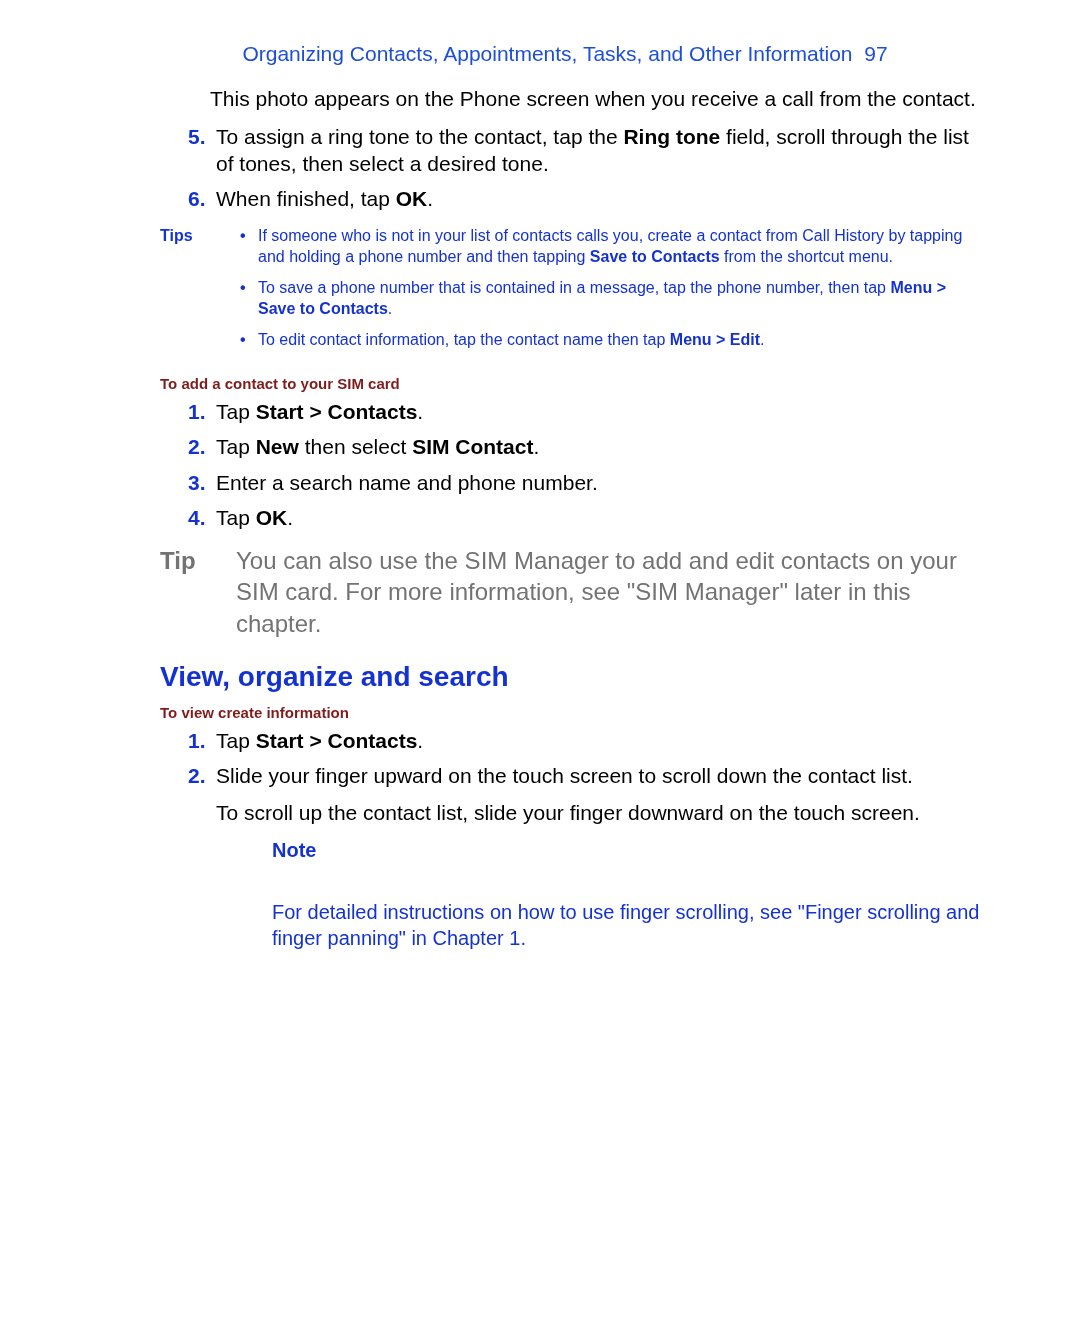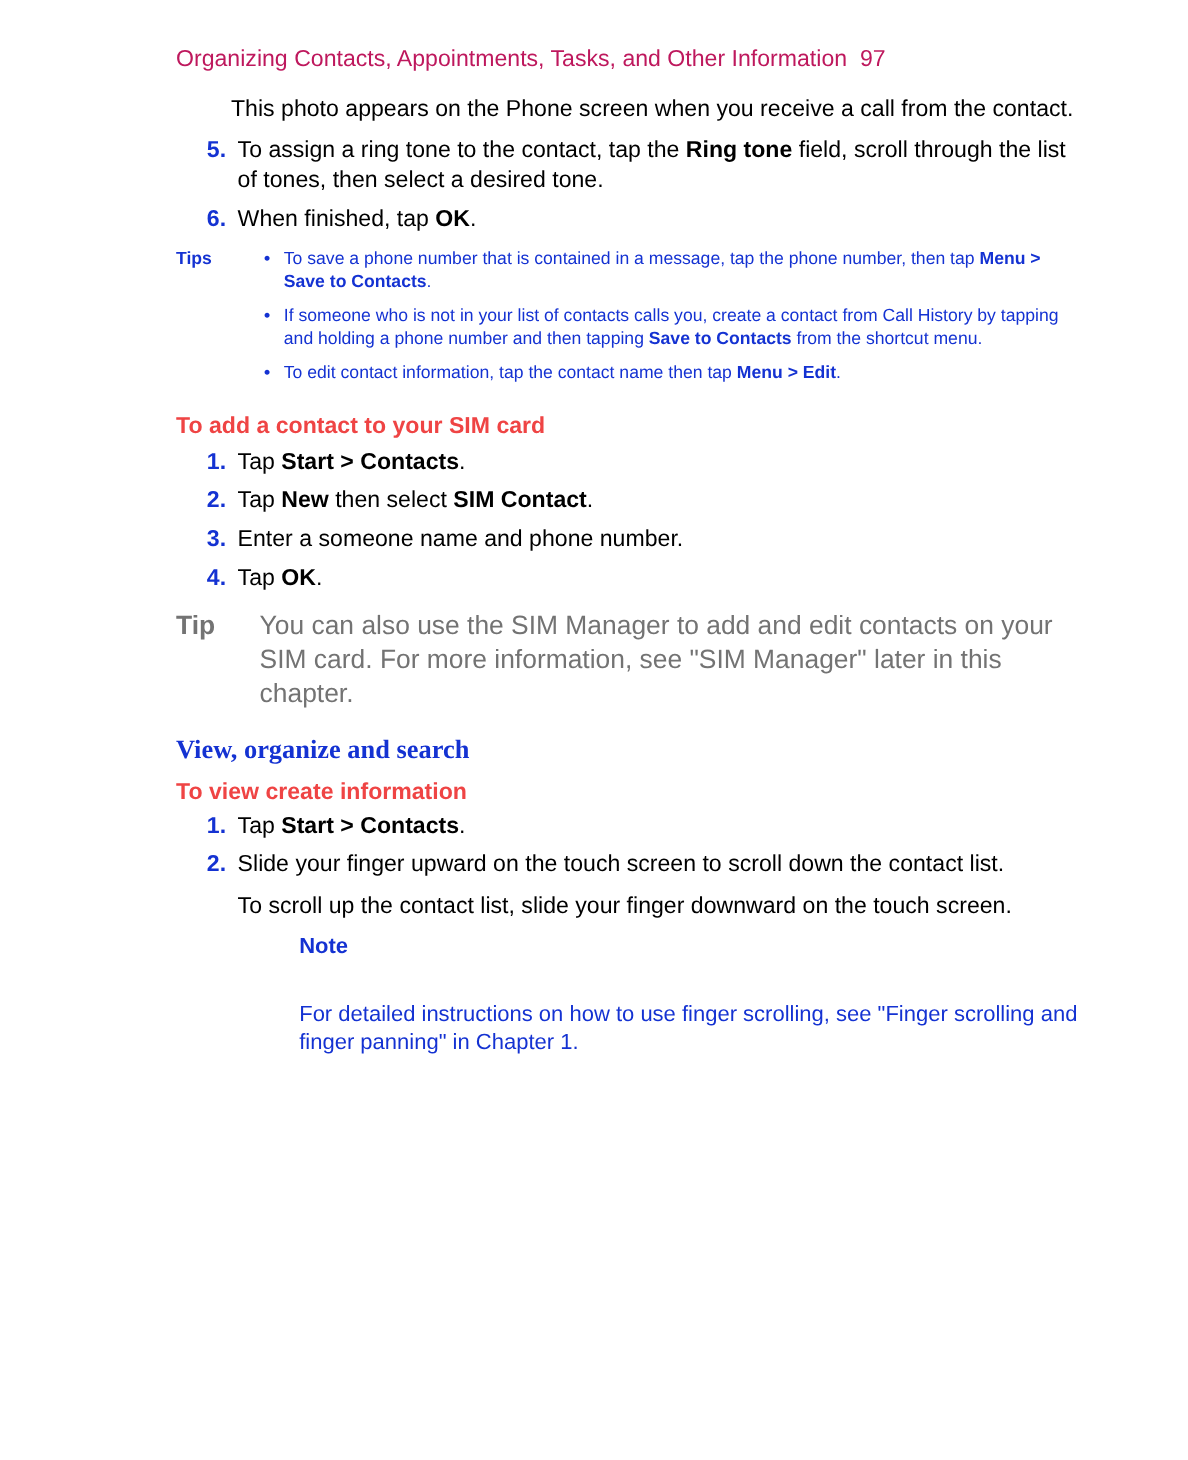--- a/index.html
+++ b/index.html
@@ -7,23 +7,23 @@
     font-size: 21px;
     line-height: 1.3;
     color: #000;
     background: #fff;
     margin: 0;
     padding: 40px 100px 40px 160px;
     width: 1080px;
     box-sizing: border-box;
   }
   .header {
-    color: #be185d;
+    color: #1d4ed8;
     font-size: 21px;
-    text-align: left;
+    text-align: center;
     margin-bottom: 18px;
     padding-right: 10px;
   }
   .intro-para {
     margin: 2px 0 10px 50px;
     color: #000;
   }
   .num-list {
     list-style: none;
     padding: 0;
@@ -68,44 +68,43 @@
   }
   .tips-bullets li::before {
     content: "•";
     position: absolute;
     left: 4px;
     top: 0;
     color: #1432d2;
     font-weight: bold;
   }
   .blue-sub {
-    color: #ef4444;
-    font-weight: bold;
-    font-size: 21px;
+    color: #7f1d1d;
+    font-weight: bold;
+    font-size: 15px;
     margin: 8px 0 4px 0;
   }
   .tip-single {
     display: flex;
     margin: 12px 0 8px 0;
     font-size: 24px;
     color: #737373;
   }
   .tip-single-label {
     flex: 0 0 76px;
     font-weight: bold;
   }
   .tip-single-body {
     flex: 1;
   }
   .section-heading {
     color: #1432d2;
     font-weight: bold;
-    font-size: 24px;
+    font-size: 28px;
     margin: 20px 0 4px 0;
-    font-family: Liberation Serif, serif;
   }
   .note-block {
     display: flex;
     margin: 10px 0 0 56px;
     font-size: 20px;
     color: #1432d2;
     flex-direction: column;
   }
   .note-label {
     flex: 0 0 62px;
@@ -136,45 +135,45 @@
     <span class="num">6.</span>
     <span>When finished, tap </span><span class="bold">OK</span><span>.</span>
   </li>
 </ol>
 
 <div class="tips-block">
   <div class="tips-label">Tips</div>
   <div class="tips-body">
     <ul class="tips-bullets">
       <li>
-        <span>To save a phone number that is contained in a message, tap the phone number, then tap </span><span class="bold">Menu &gt; Save to Contacts</span><span>.</span>
+        <span>If someone who is not in your list of contacts calls you, create a contact from Call History by tapping and holding a phone number and then tapping </span><span class="bold">Save to Contacts</span><span> from the shortcut menu.</span>
       </li>
       <li>
-        <span>If someone who is not in your list of contacts calls you, create a contact from Call History by tapping and holding a phone number and then tapping </span><span class="bold">Save to Contacts</span><span> from the shortcut menu.</span>
+        <span>To save a phone number that is contained in a message, tap the phone number, then tap </span><span class="bold">Menu &gt; Save to Contacts</span><span>.</span>
       </li>
       <li>
         <span>To edit contact information, tap the contact name then tap </span><span class="bold">Menu &gt; Edit</span><span>.</span>
       </li>
     </ul>
   </div>
 </div>
 
 <div class="blue-sub">To add a contact to your SIM card</div>
 <ol class="num-list">
   <li>
     <span class="num">1.</span>
     <span>Tap </span><span class="bold">Start &gt; Contacts</span><span>.</span>
   </li>
   <li>
     <span class="num">2.</span>
     <span>Tap </span><span class="bold">New</span><span> then select </span><span class="bold">SIM Contact</span><span>.</span>
   </li>
   <li>
     <span class="num">3.</span>
-    <span>Enter a someone name and phone number.</span>
+    <span>Enter a search name and phone number.</span>
   </li>
   <li>
     <span class="num">4.</span>
     <span>Tap </span><span class="bold">OK</span><span>.</span>
   </li>
 </ol>
 
 <div class="tip-single">
   <div class="tip-single-label">Tip</div>
   <div class="tip-single-body">You can also use the SIM Manager to add and edit contacts on your SIM card. For more information, see "SIM Manager" later in this chapter.</div>

